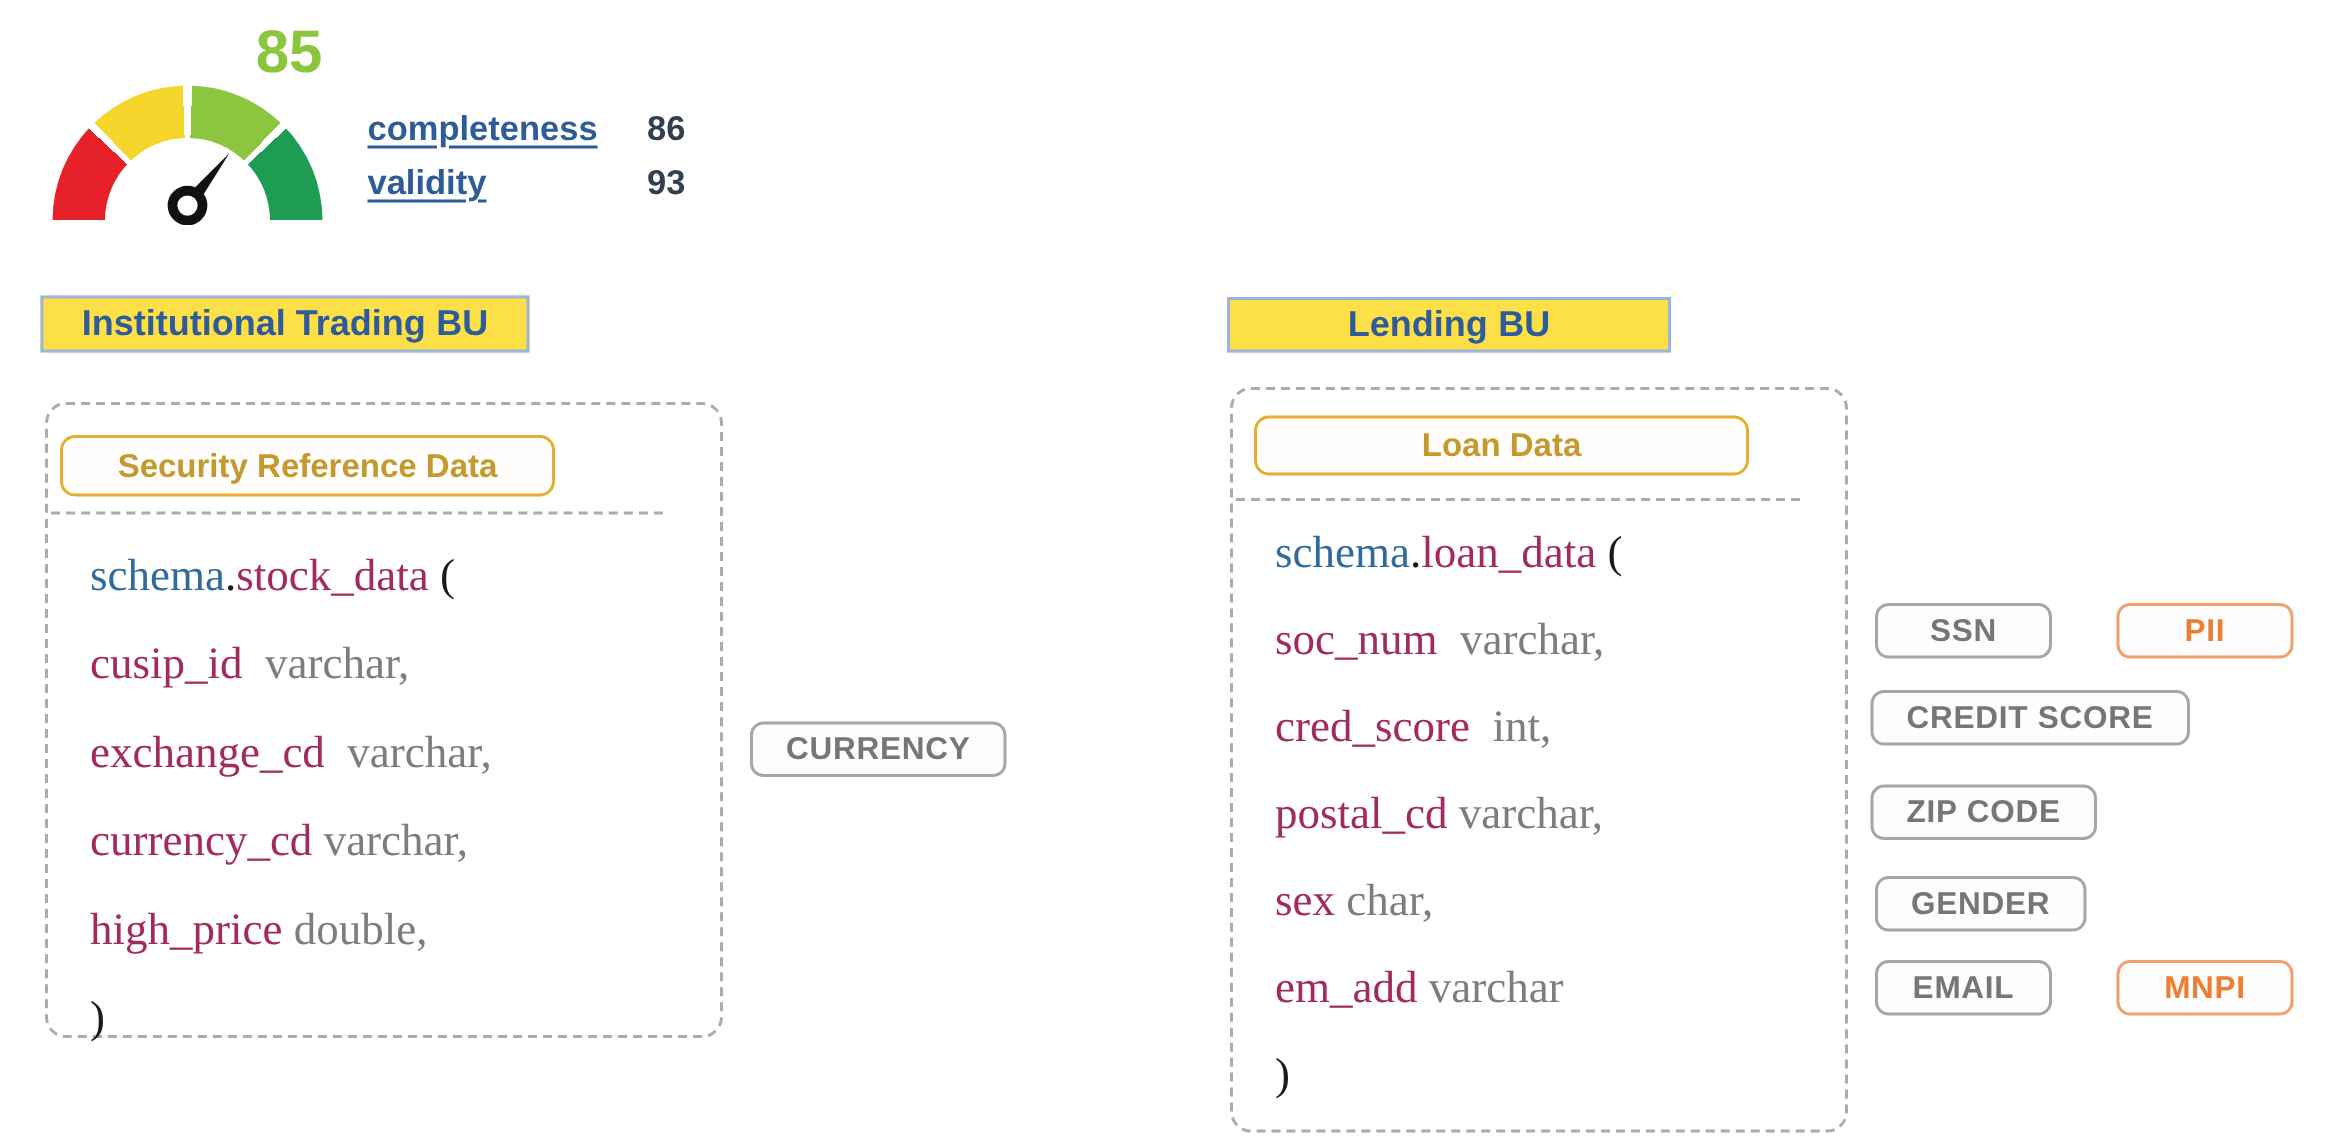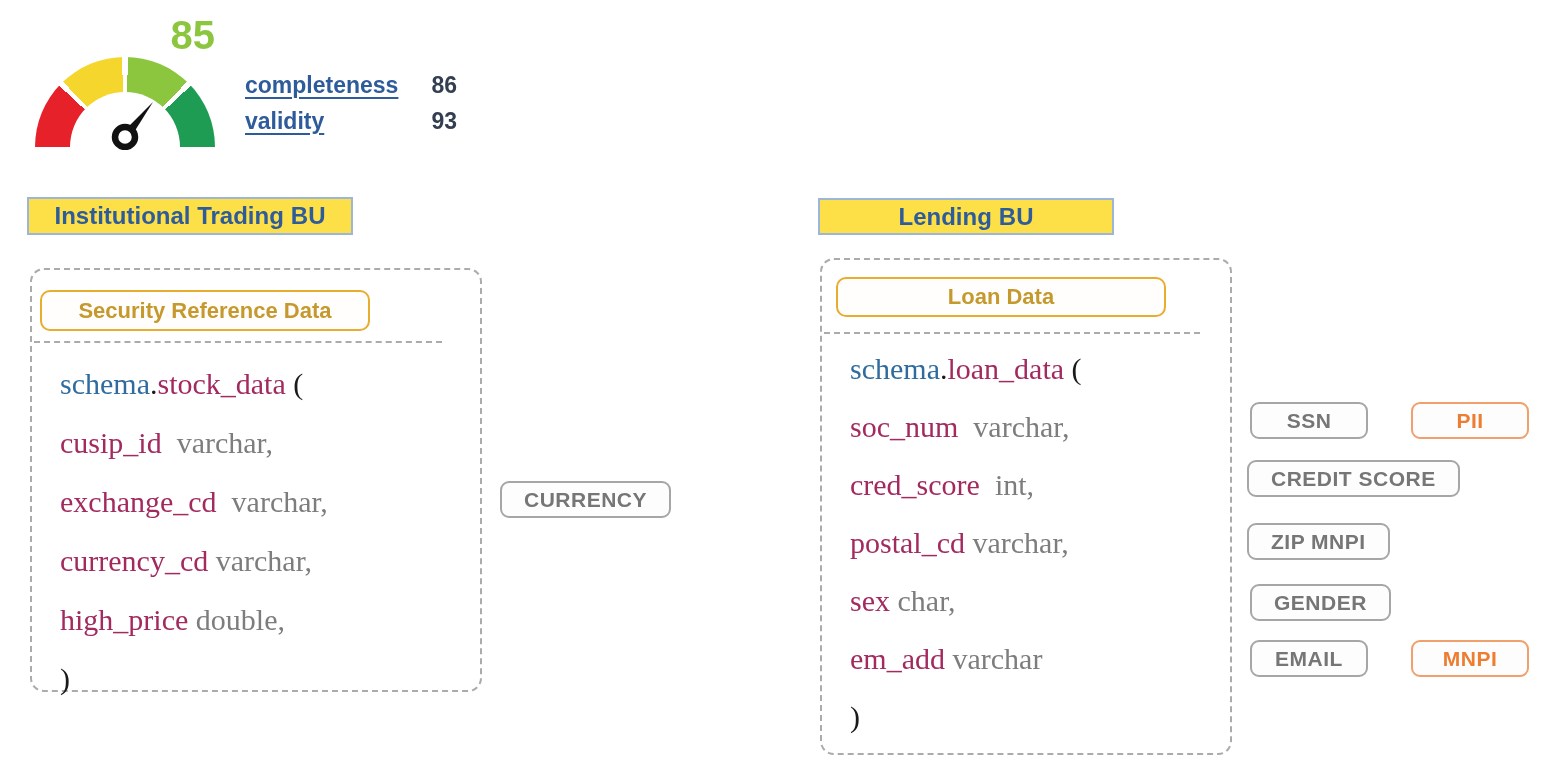--- a/index.html
+++ b/index.html
@@ -119,21 +119,21 @@
     </div>
 
   <div class="tag-row" style="left:1250px;top:402px;width:279px">
       <div class="tag tag-gray">SSN</div>
       <div class="tag tag-orange">PII</div>
     </div>
   <div class="tag-row" style="left:1247px;top:460px">
       <div class="tag tag-gray">CREDIT SCORE</div>
     </div>
   <div class="tag-row" style="left:1247px;top:523px">
-      <div class="tag tag-gray">ZIP MNPI</div>
+      <div class="tag tag-gray">ZIP CODE</div>
     </div>
   <div class="tag-row" style="left:1250px;top:584px">
       <div class="tag tag-gray">GENDER</div>
     </div>
   <div class="tag-row" style="left:1250px;top:640px;width:279px">
       <div class="tag tag-gray">EMAIL</div>
       <div class="tag tag-orange">MNPI</div>
     </div>
 
 </div>

